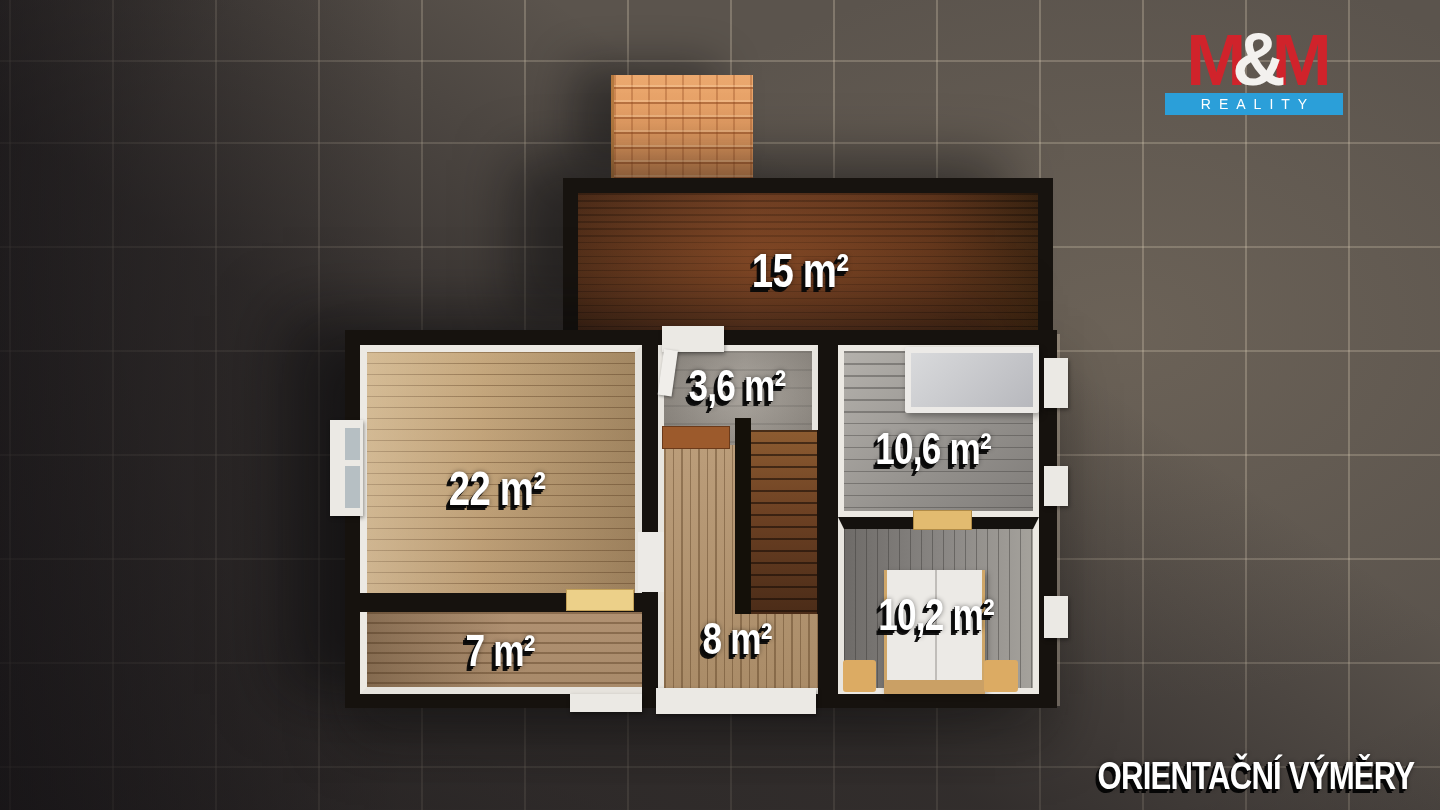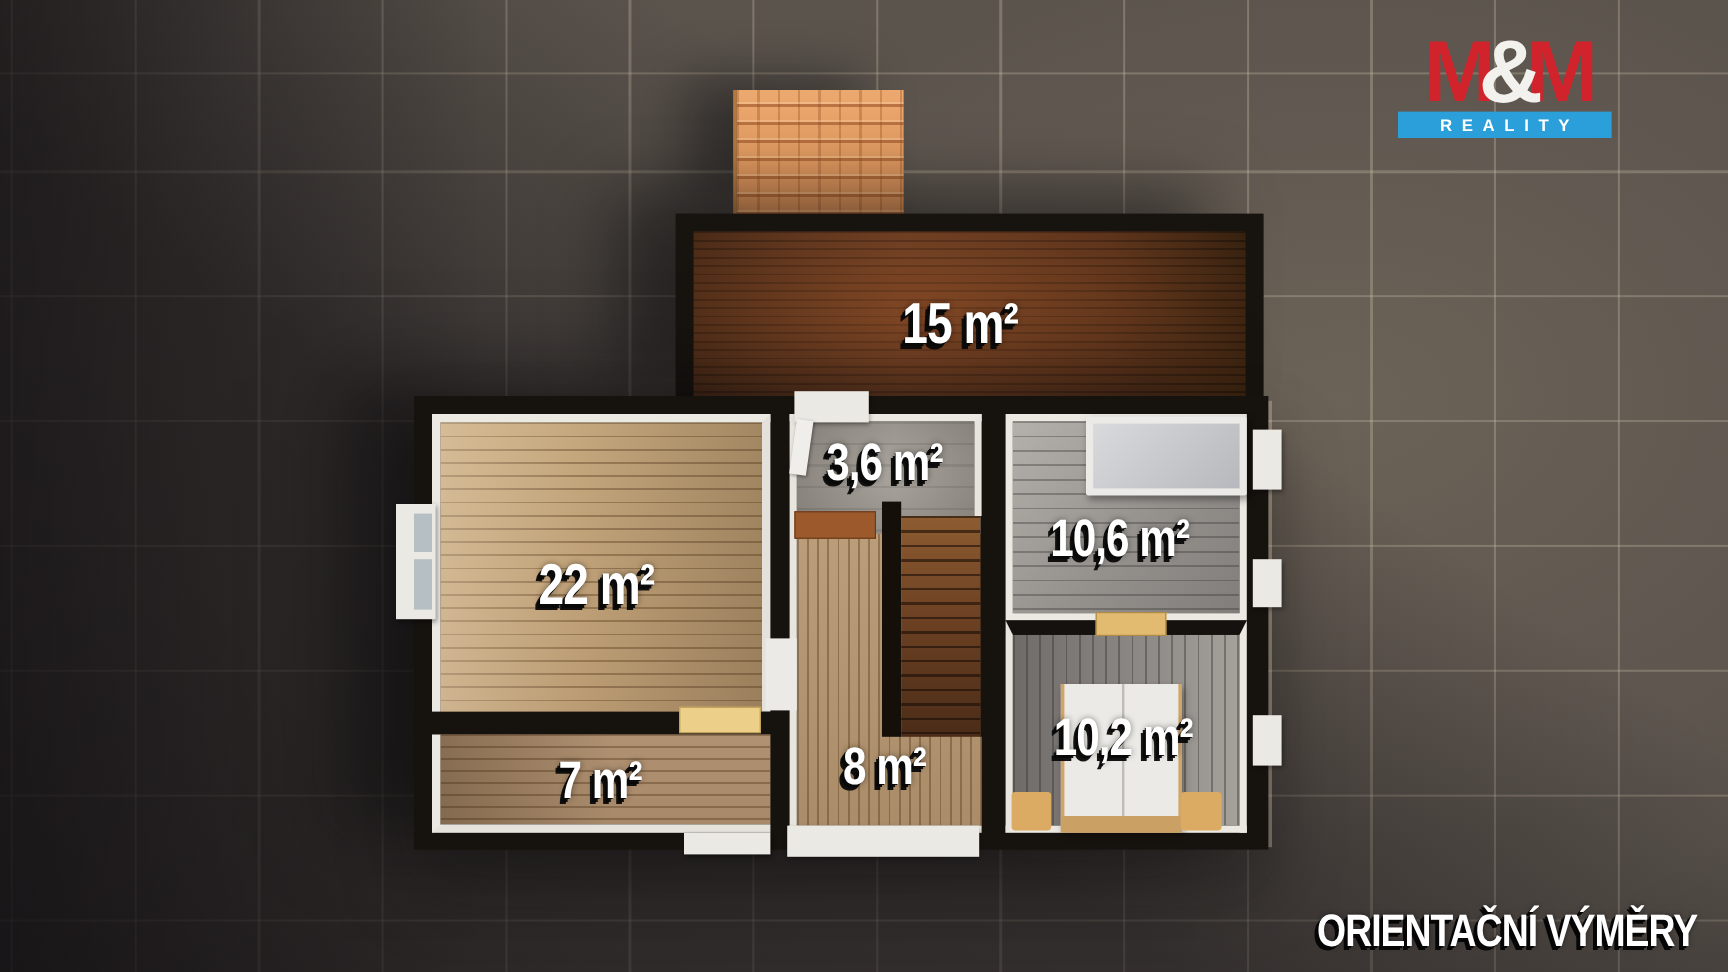--- a/index.html
+++ b/index.html
@@ -152,21 +152,21 @@
   #logo{left:1165px;top:30px;width:178px;}
   #logo-mm{
     height:60px;display:flex;align-items:center;justify-content:center;
     font-size:72px;font-weight:bold;letter-spacing:-10px;line-height:60px;
   }
   #logo-mm .m{color:#d0232b;}
   #logo-mm .amp{color:#f3f1ee;position:relative;z-index:2;font-size:74px;margin:0 -4px;}
   #logo-bar{
     margin-top:3px;height:22px;background:#2b9fd9;
     display:flex;align-items:center;justify-content:center;
-    color:#fff;font-size:14px;font-weight:bold;letter-spacing:8px;padding-left:8px;
+    color:#fff;font-size:14px;font-weight:normal;letter-spacing:8px;padding-left:8px;
   }
 
   
   #disclaimer{
     position:absolute;right:26px;top:755px;color:#fff;font-weight:bold;font-size:38px;
     letter-spacing:-1px;white-space:nowrap;transform:scaleX(0.82);transform-origin:right center;
     text-shadow:-4px 4px 0 #060606, -2px 2px 0 #060606, 0 0 5px rgba(0,0,0,0.5);
   }
 </style>
 </head>

